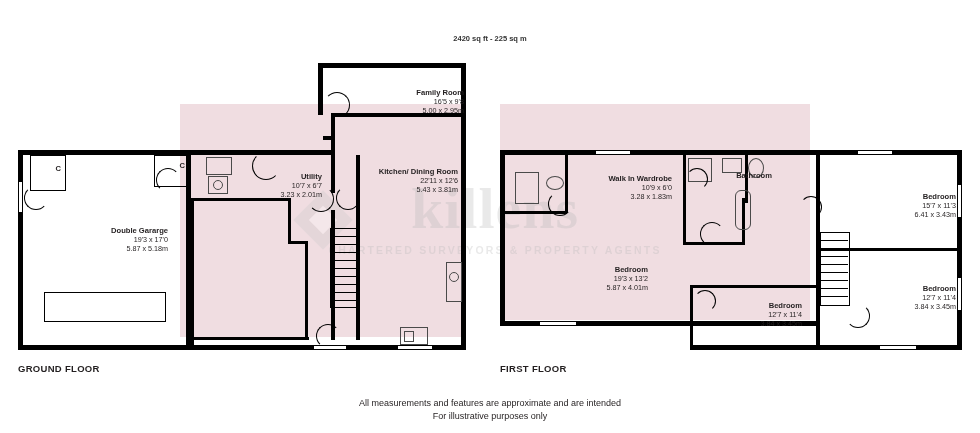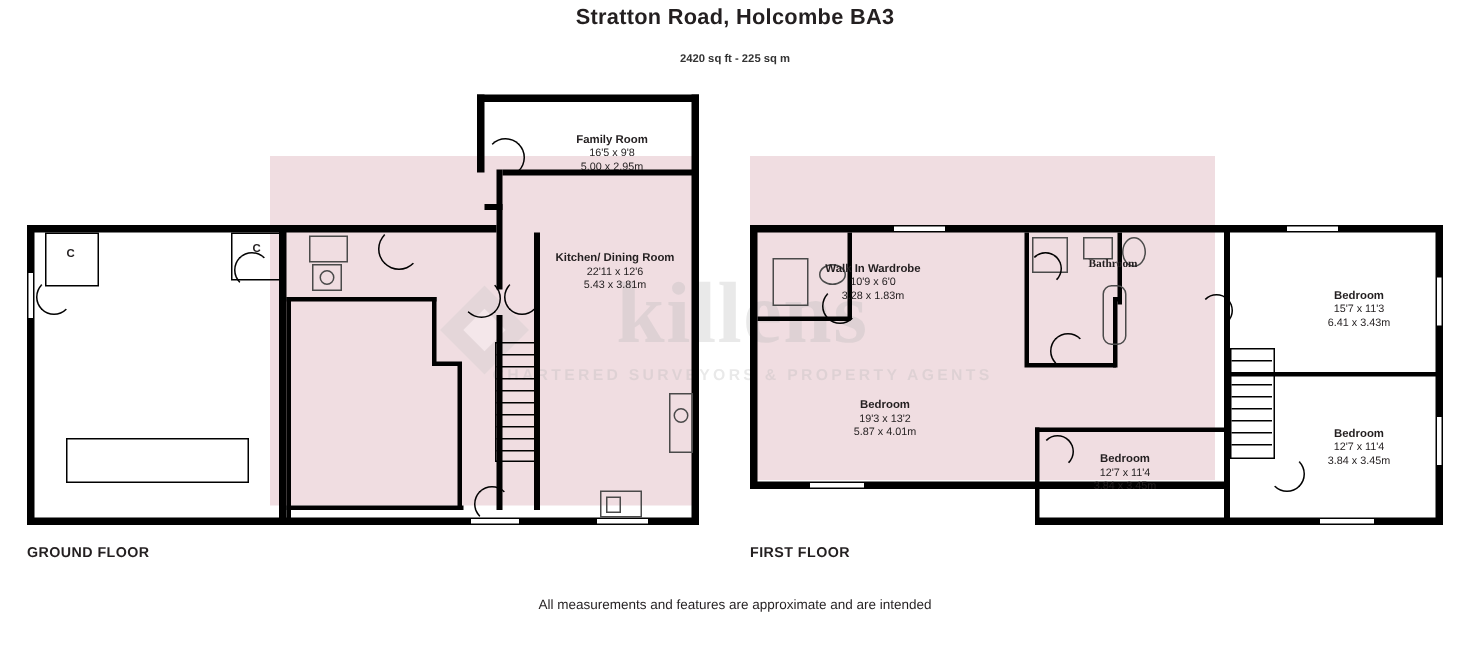--- a/index.html
+++ b/index.html
@@ -34,21 +34,21 @@
 
   .floorlabel{font-size:9.5px;font-weight:bold;letter-spacing:.3px;}
 
   
   .wall{background:#000000;}
   .pinkfill{background:#f0dde1;}
   .whitefill{background:#ffffff;}
 
   
   .room{
-    text-align:center;line-height:1.25;
+    text-align:right;line-height:1.25;
     font-size:7.6px;color:#231f20;
   }
   .room .nm{font-weight:bold;font-size:7.6px;display:block;}
   .room .d1{display:block;font-size:7.2px;}
   .room .d2{display:block;font-size:7.2px;}
 
   
   #watermark{
     left:280px;top:175px;width:430px;height:120px;
     opacity:.30;pointer-events:none;
@@ -76,21 +76,20 @@
   .oval{border-radius:50%;}
   .stairline{position:absolute;background:#000;height:1px;}
   .stairbox{position:absolute;border:1px solid #000;}
   .doorarc{position:absolute;border:1px solid #000;border-radius:50%;background:transparent;}
 </style>
 </head>
 <body>
 
 <div class="stage">
 
-  <div class="abs" id="title">Stratton Road, Holcombe BA3</div>
   <div class="abs" id="subtitle2">2420 sq ft - 225 sq m</div>
 
   <div class="abs pinkfill" style="left:180px;top:104px;width:286px;height:233px;"></div>
 
   <div class="abs pinkfill" style="left:500px;top:104px;width:310px;height:216px;"></div>
 
   <div class="abs" id="watermark">
     <div id="wm-diamond"></div>
     <div id="wm-text">killens</div>
     <div id="wm-sub">CHARTERED SURVEYORS &amp; PROPERTY AGENTS</div>
@@ -156,21 +155,31 @@
   <div class="abs stairline" style="left:331px;top:300px;width:25px;"></div>
 
   <div class="abs doorarc" style="left:252px;top:152px;width:26px;height:26px;border-color:#000;border-top-color:transparent;border-right-color:transparent;"></div>
   <div class="abs doorarc" style="left:324px;top:92px;width:24px;height:24px;border-color:#000;border-bottom-color:transparent;border-left-color:transparent;"></div>
   <div class="abs doorarc" style="left:308px;top:186px;width:24px;height:24px;border-color:#000;border-top-color:transparent;border-left-color:transparent;"></div>
   <div class="abs doorarc" style="left:336px;top:186px;width:22px;height:22px;border-color:#000;border-top-color:transparent;border-right-color:transparent;"></div>
   <div class="abs doorarc" style="left:156px;top:168px;width:22px;height:22px;border-color:#000;border-bottom-color:transparent;border-right-color:transparent;"></div>
   <div class="abs doorarc" style="left:316px;top:324px;width:22px;height:22px;border-color:#000;border-bottom-color:transparent;border-right-color:transparent;"></div>
   <div class="abs doorarc" style="left:24px;top:186px;width:22px;height:22px;border-color:#000;border-top-color:transparent;border-right-color:transparent;"></div>
 
-
+  <div class="abs room" style="left:38px;top:226px;width:130px;">
+    <span class="nm">Double Gararge</span>
+    <span class="d1">19'3 x 17'0</span>
+    <span class="d2">5.87 x 5.18m</span>
+  </div>
+
+  <div class="abs room" style="left:212px;top:172px;width:110px;">
+    <span class="nm">Utility</span>
+    <span class="d1">10'7 x 6'7</span>
+    <span class="d2">3.23 x 2.01m</span>
+  </div>
 
 
   <div class="abs room" style="left:352px;top:88px;width:112px;">
     <span class="nm">Family Room</span>
     <span class="d1">16'5 x 9'8</span>
     <span class="d2">5.00 x 2.95m</span>
   </div>
 
   <div class="abs room" style="left:362px;top:167px;width:96px;">
     <span class="nm">Kitchen/ Dining Room</span>
@@ -224,27 +233,27 @@
   <div class="abs stairline" style="left:821px;top:288px;width:27px;"></div>
   <div class="abs stairline" style="left:821px;top:296px;width:27px;"></div>
 
   <div class="abs doorarc" style="left:548px;top:192px;width:22px;height:22px;border-color:#000;border-top-color:transparent;border-right-color:transparent;"></div>
   <div class="abs doorarc" style="left:686px;top:168px;width:20px;height:20px;border-color:#000;border-bottom-color:transparent;border-left-color:transparent;"></div>
   <div class="abs doorarc" style="left:700px;top:222px;width:22px;height:22px;border-color:#000;border-bottom-color:transparent;border-right-color:transparent;"></div>
   <div class="abs doorarc" style="left:800px;top:196px;width:20px;height:20px;border-color:#000;border-bottom-color:transparent;border-left-color:transparent;"></div>
   <div class="abs doorarc" style="left:846px;top:304px;width:22px;height:22px;border-color:#000;border-top-color:transparent;border-left-color:transparent;"></div>
   <div class="abs doorarc" style="left:694px;top:290px;width:20px;height:20px;border-color:#000;border-bottom-color:transparent;border-left-color:transparent;"></div>
 
-  <div class="abs room" style="left:524px;top:174px;width:116px;">
+  <div class="abs room" style="left:556px;top:174px;width:116px;">
     <span class="nm">Walk In Wardrobe</span>
     <span class="d1">10'9 x 6'0</span>
     <span class="d2">3.28 x 1.83m</span>
   </div>
 
-  <div class="abs room" style="left:712px;top:171px;width:60px;font-family:Liberation Serif, serif;">
+  <div class="abs room" style="left:712px;top:171px;width:60px;">
     <span class="nm">Bathroom</span>
   </div>
 
   <div class="abs room" style="left:532px;top:265px;width:116px;">
     <span class="nm">Bedroom</span>
     <span class="d1">19'3 x 13'2</span>
     <span class="d2">5.87 x 4.01m</span>
   </div>
 
   <div class="abs room" style="left:698px;top:301px;width:104px;">
@@ -261,14 +270,15 @@
 
   <div class="abs room" style="left:856px;top:284px;width:100px;">
     <span class="nm">Bedroom</span>
     <span class="d1">12'7 x 11'4</span>
     <span class="d2">3.84 x 3.45m</span>
   </div>
 
   <div class="abs floorlabel" style="left:500px;top:363px;">FIRST FLOOR</div>
 
   <div class="abs" id="foot1">All measurements and features are approximate and are intended</div>
+  <div class="abs" id="foot2">For illustrative purposes only</div>
 
 </div>
 
 </body></html>

